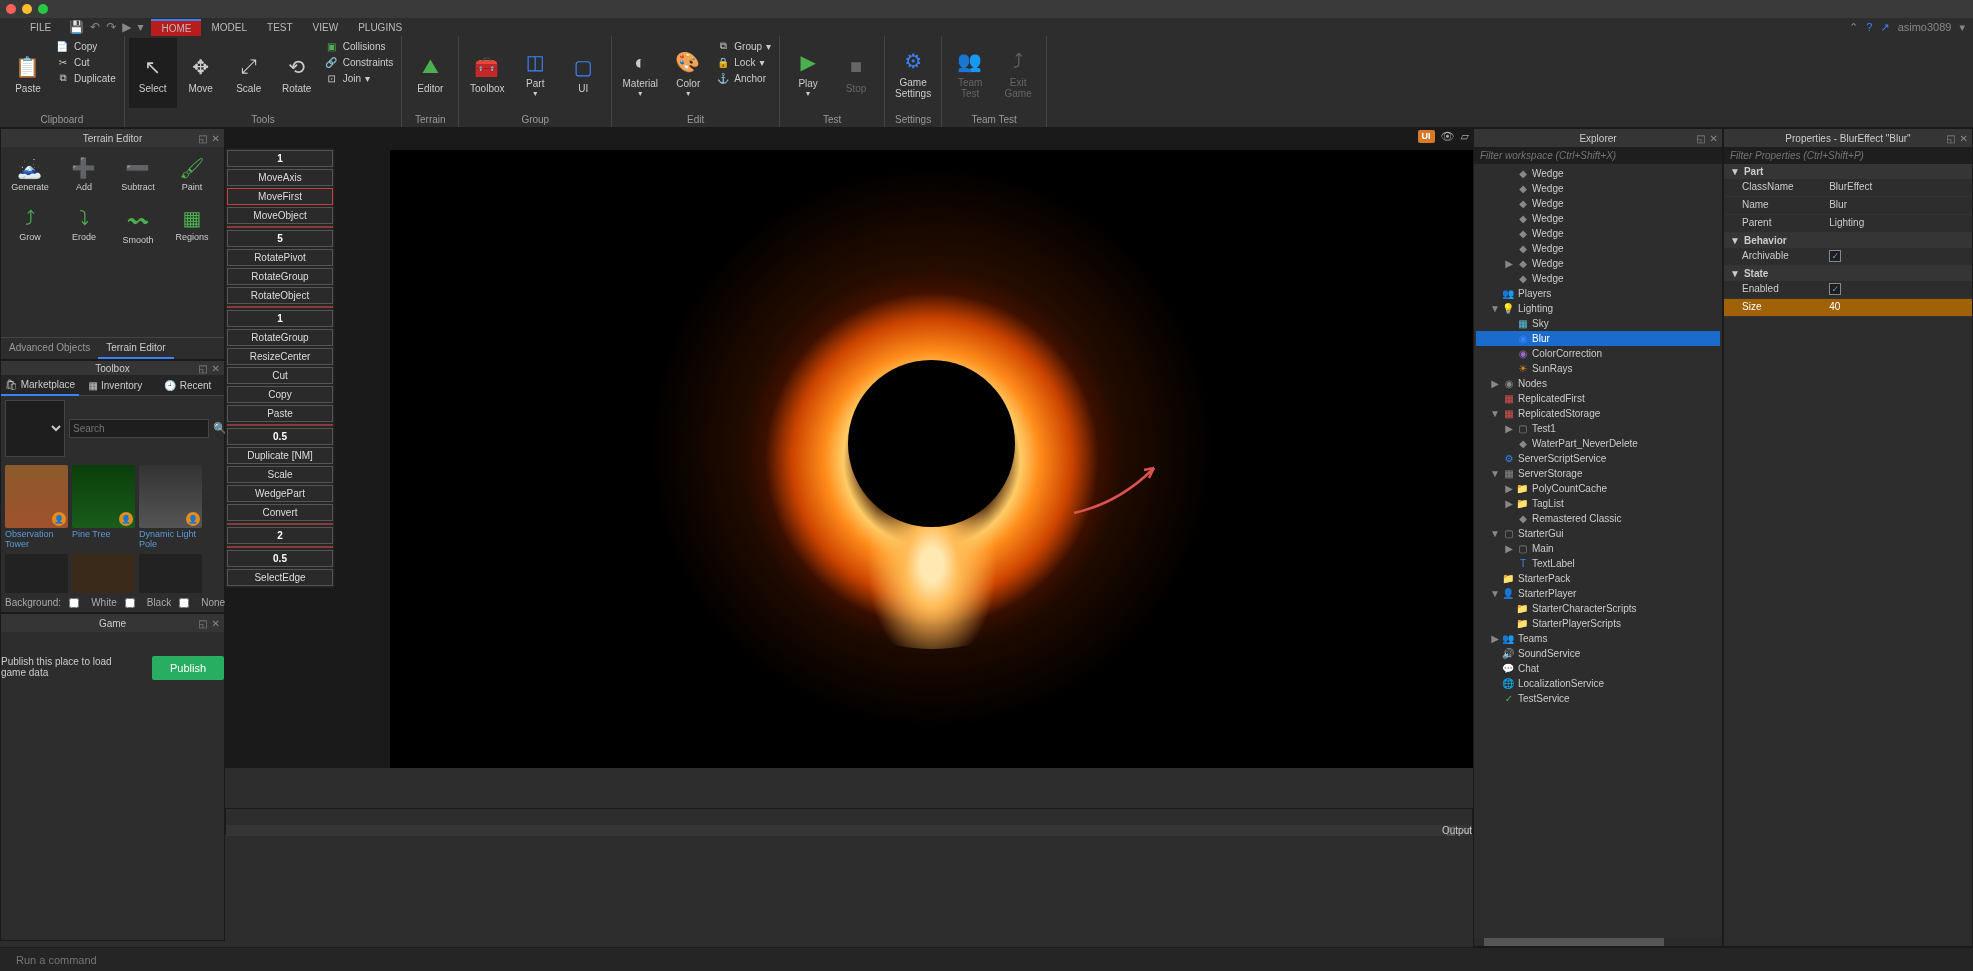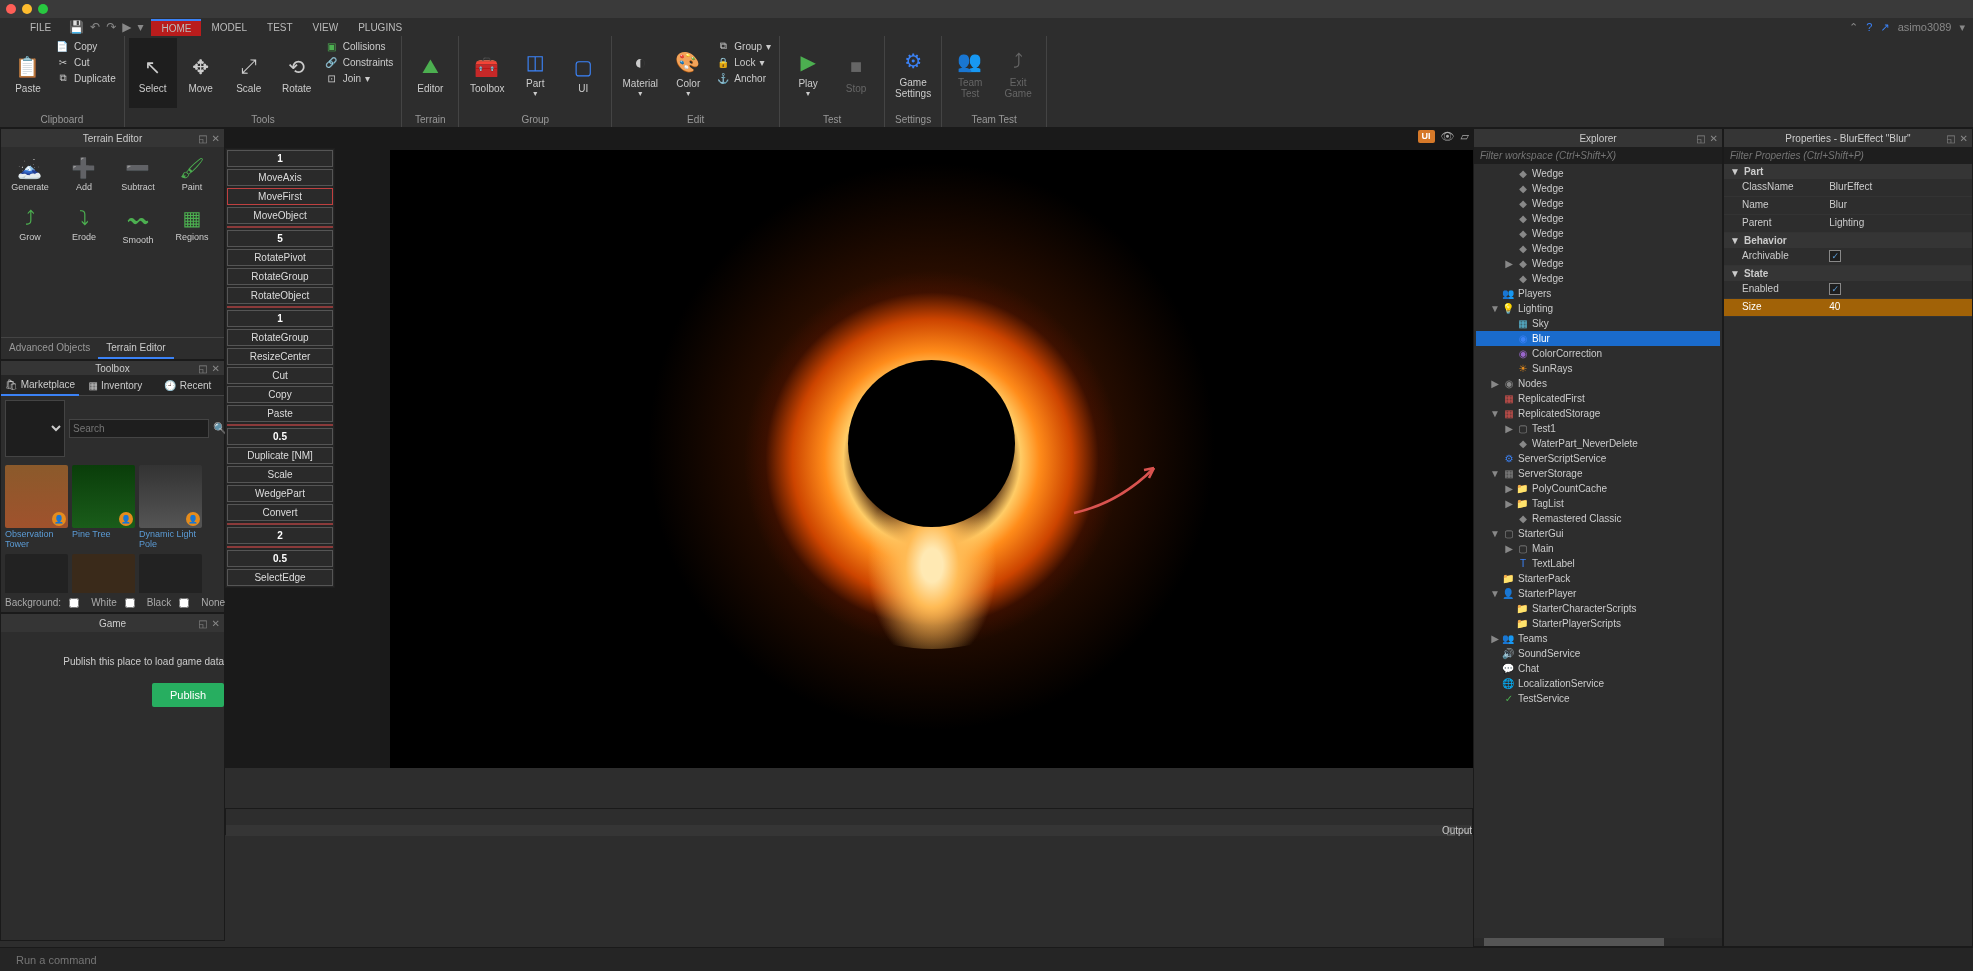--- a/index.html
+++ b/index.html
@@ -106,21 +106,21 @@
 .tree-scroll { height: 8px; background: #2a2a2a; display: flex; }
 .tree-scroll .thumb { background: #555; height: 100%; }
 
 .prop-section { background: #353535; padding: 2px 6px; font-size: 10px; font-weight: bold; display: flex; align-items: center; gap: 4px; }
 .prop-row { display: flex; height: 18px; font-size: 10px; border-bottom: 1px solid #333; }
 .prop-row .k { width: 40%; padding: 2px 6px 2px 18px; }
 .prop-row .v { flex: 1; padding: 2px 6px; }
 .prop-row.selected { background: #a16207; color: #fff; }
 .check { display: inline-block; width: 12px; height: 12px; border: 1px solid #888; background: #1e1e1e; text-align: center; line-height: 10px; font-size: 9px; color: #5b9bd5; }
 
-.game-panel-body { flex:1; display:flex; flex-direction:column; align-items:flex-end; justify-content:flex-start; padding-top:24px; gap:16px; }
+.game-panel-body { flex:1; display:flex; flex-direction:row; align-items:flex-start; justify-content:flex-start; padding-top:24px; gap:16px; }
 .publish-btn { background: #27ae60; color: #fff; border: none; padding: 6px 18px; font-size: 11px; cursor: pointer; border-radius: 2px; }
 
 
 .c-green { color: #4caf50; }
 .c-blue { color: #3b82f6; }
 .c-orange { color: #e58c1d; }
 .c-yellow { color: #f0c040; }
 .c-red { color: #d9534f; }
 .c-purple { color: #9966cc; }
 .c-cyan { color: #5bc0de; }

